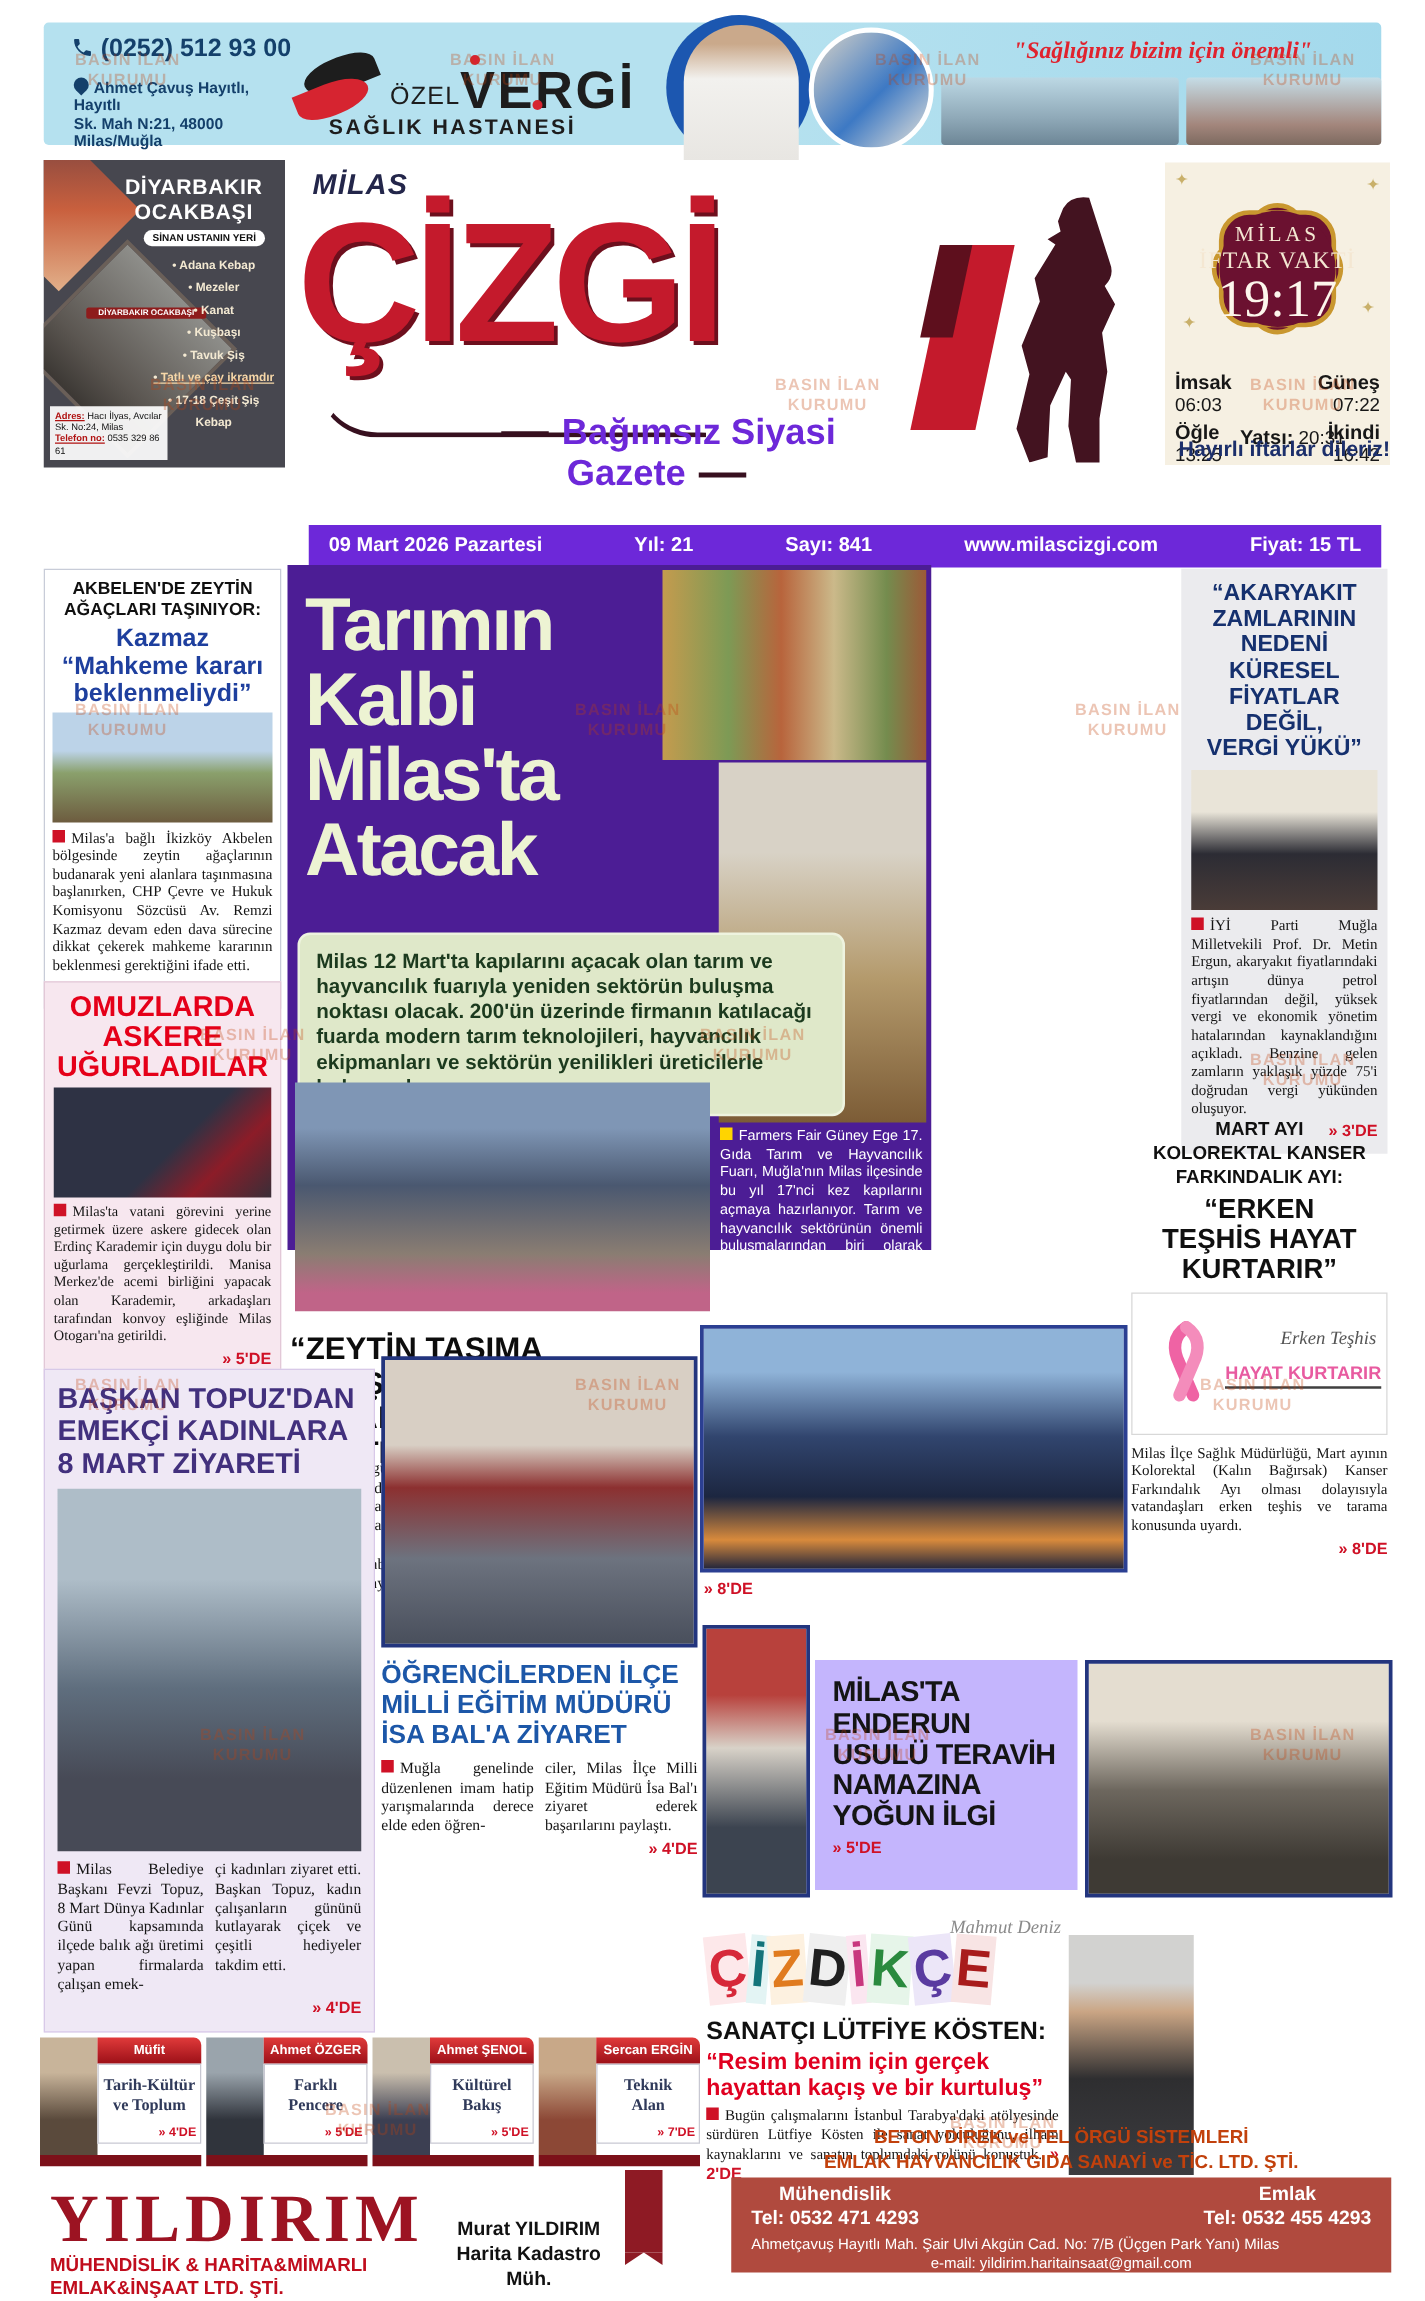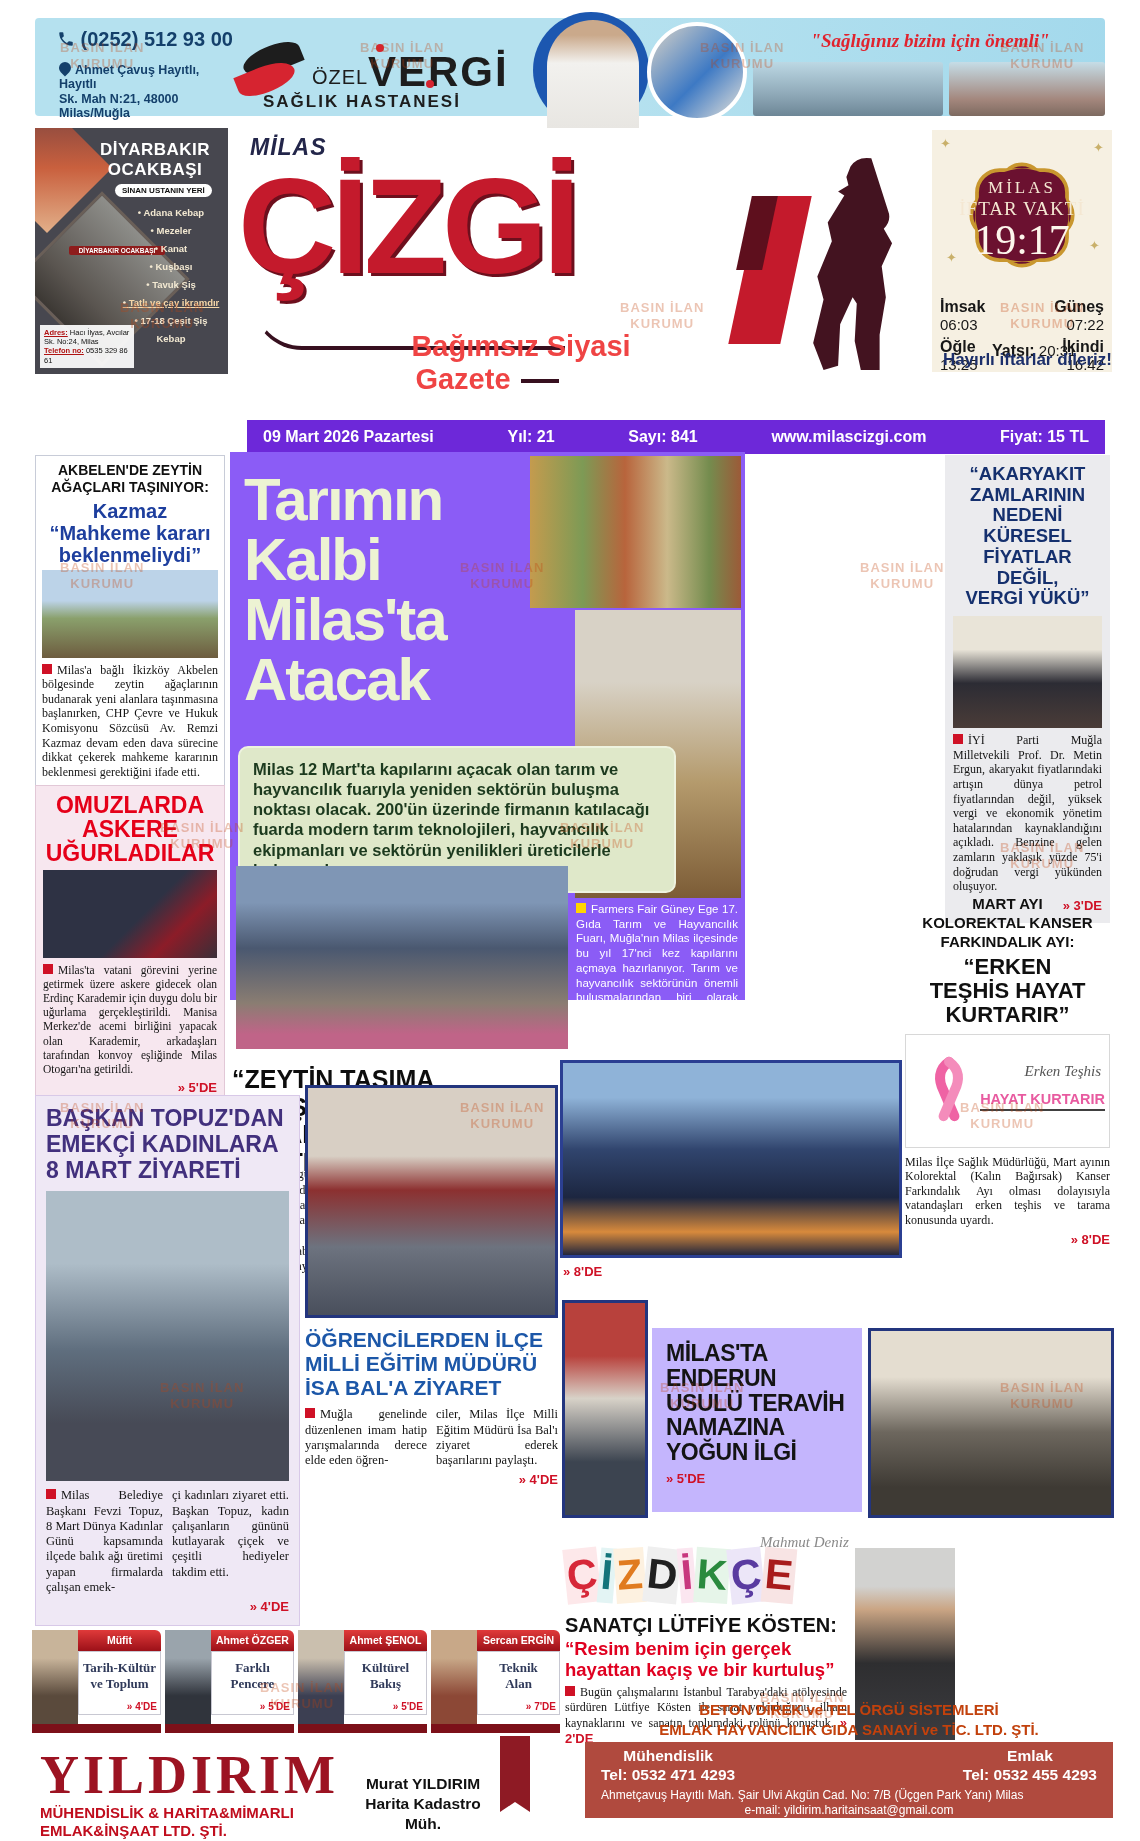--- a/index.html
+++ b/index.html
@@ -46,21 +46,21 @@
   .ad-items{position:absolute;left:84px;top:76px;width:104px;color:#f3e9d2;font-size:9.5px;font-weight:700;line-height:1.9;text-align:center;}
   .ad-items div::before{content:"• ";color:#f3e9d2;}
   .ad-items .u{text-decoration:underline;color:#f6d7a8;}
   .ad-contact{position:absolute;left:5px;bottom:6px;width:86px;background:rgba(255,255,255,.92);padding:3px 4px;font-size:7.5px;line-height:1.25;color:#111;}
   .ad-contact .lbl{color:#b01212;font-weight:800;text-decoration:underline;}
   
   .m-city{left:250px;top:134px;font-size:23px;font-weight:900;font-style:italic;color:#23264a;letter-spacing:1px;}
   .m-logo{left:238px;top:138px;font-size:136px;font-weight:900;color:#c41a2c;letter-spacing:-5px;line-height:1.3;
           text-shadow:3px 3px 0 #6d0f1d;}
   .m-curve{left:252px;top:300px;width:310px;height:46px;border-bottom:4px solid #37101f;border-left:3px solid transparent;border-radius:0 0 0 170px;}
-  .m-tag{left:312px;top:330px;width:360px;text-align:center;font-size:29px;color:#ef4444;font-weight:600;}
+  .m-tag{left:350px;top:330px;width:360px;text-align:center;font-size:29px;color:#6d28d9;font-weight:600;}
   .m-tag::before,.m-tag::after{content:"";display:inline-block;vertical-align:middle;width:38px;height:4px;background:#37101f;margin:0 10px;}
   .m-flag{left:744px;top:196px;width:52px;height:148px;background:#c41a2c;transform:skewX(-12deg);}
   .m-flag2{left:744px;top:196px;width:26px;height:74px;background:#5e0f1d;transform:skewX(-12deg);}
   .m-ata{left:788px;top:152px;width:150px;height:218px;}
   
   .iftar{left:932px;top:130px;width:180px;height:242px;background:#f6f0e2;}
   .if-star{position:absolute;color:#c9b06a;font-size:13px;}
   .if-med{position:absolute;left:15px;top:10px;width:150px;height:150px;}
   .if-t1{position:absolute;left:0;top:38px;width:100%;text-align:center;color:#f4e7d2;font-family:"Liberation Serif",serif;font-size:17px;letter-spacing:3px;}
   .if-t2{position:absolute;left:0;top:58px;width:100%;text-align:center;color:#f4e7d2;font-family:"Liberation Serif",serif;font-size:19px;letter-spacing:1px;}
@@ -76,21 +76,21 @@
   .akb-kick{font-weight:800;font-size:14px;color:#101010;text-align:center;line-height:1.2;}
   .akb-hl{font-weight:900;font-size:20px;color:#1e3f9e;text-align:center;line-height:1.1;margin:4px 0;}
   .akb-photo{width:100%;height:88px;background:linear-gradient(180deg,#bcd3e8 35%,#8aa06c 55%,#6d5c3f);margin:2px 0 5px;}
   .akb-body{font-size:12px;}
   
   .omuz{left:35px;top:785px;width:190px;background:#f7e7ef;border:1px solid #e2c8d7;padding:7px;box-sizing:border-box;}
   .omz-hl{font-weight:900;font-size:23px;color:#e50019;text-align:center;line-height:1.05;}
   .omz-photo{width:100%;height:88px;background:linear-gradient(135deg,#2e3244 55%,#8c1c28 75%,#3a2e38);margin:5px 0;}
   .omz-body{font-size:11.5px;}
   
-  .green{left:230px;top:452px;width:515px;height:548px;background:#8b5cf6;}
+  .green{left:230px;top:452px;width:515px;height:548px;background:#4c1d95;}
   .g-hl{position:absolute;left:14px;top:18px;width:340px;color:#edf3d3;font-size:60px;font-weight:900;line-height:1.0;letter-spacing:-2px;}
   .g-market{position:absolute;left:300px;top:4px;width:211px;height:152px;
             background:linear-gradient(90deg,#c49b4e,#7d9a55 25%,#b8643c 45%,#cbb98a 65%,#748c4e 85%,#9c5a38);}
   .g-vert{position:absolute;left:345px;top:158px;width:166px;height:288px;background:linear-gradient(180deg,#d8d2c6 25%,#b49a6c 60%,#7c5c36);}
   .g-sum{position:absolute;left:8px;top:294px;width:408px;background:#dfe8c9;border:2px solid #eef3df;border-radius:10px;
          padding:11px 13px;color:#1c3a1e;font-weight:700;font-size:16.5px;line-height:1.22;}
   .g-crowd{position:absolute;left:6px;top:414px;width:332px;height:183px;
            background:linear-gradient(180deg,#7f96b5 20%,#4a5870 45%,#8a7d72 75%,#c06488 92%);}
   .g-cap{position:absolute;left:346px;top:450px;width:162px;color:#fff;font-size:11.5px;line-height:1.28;text-align:justify;}
   

